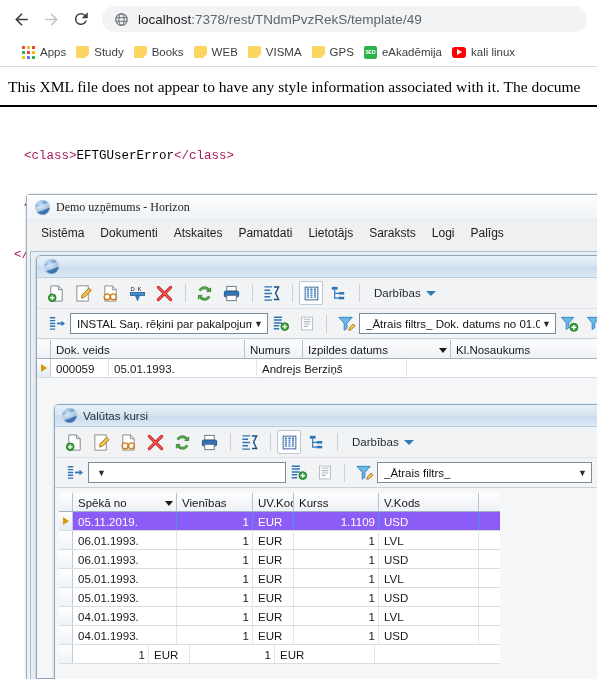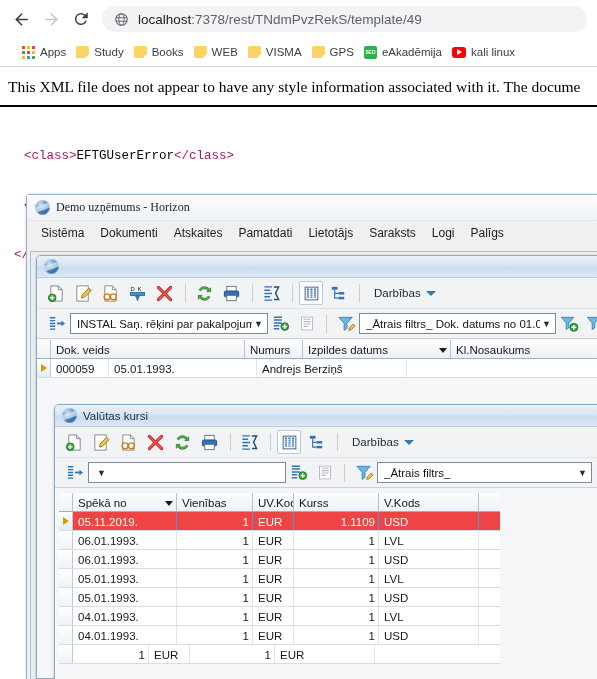--- a/index.html
+++ b/index.html
@@ -239,21 +239,21 @@
     margin-left: auto; margin-right: 3px; width:0;height:0;
     border-left:4.5px solid transparent;border-right:4.5px solid transparent;
     border-top:5px solid #1b1b1b;
   }
   .gh-indicator { width: 14px; flex: 0 0 auto; border-right: 1px solid #b6c2ce;
     background: linear-gradient(#fdfdfe, #eef1f5); }
   .grow {
     display: flex; height: 19px; border-bottom: 1px solid #d7dde3;
     background: #ffffff;
   }
-  .grow.sel { background: #ef4444; }
+  .grow.sel { background: #8b5cf6; }
   .grow.sel .gc { color: #ffffff; border-right-color: #4f95de; }
   .gc {
     border-right: 1px solid #e2e6ea; font-size: 11.5px; color: #13181d;
     padding: 1px 4px 0 5px; display:flex; align-items:center;
     overflow:hidden; white-space:nowrap; flex: 0 0 auto;
     font-family: "Liberation Sans", sans-serif;
   }
   .gc.num { justify-content: flex-end; padding-right: 3px; }
   .row-ind {
     width: 14px; flex: 0 0 auto; display:flex; align-items:center;

